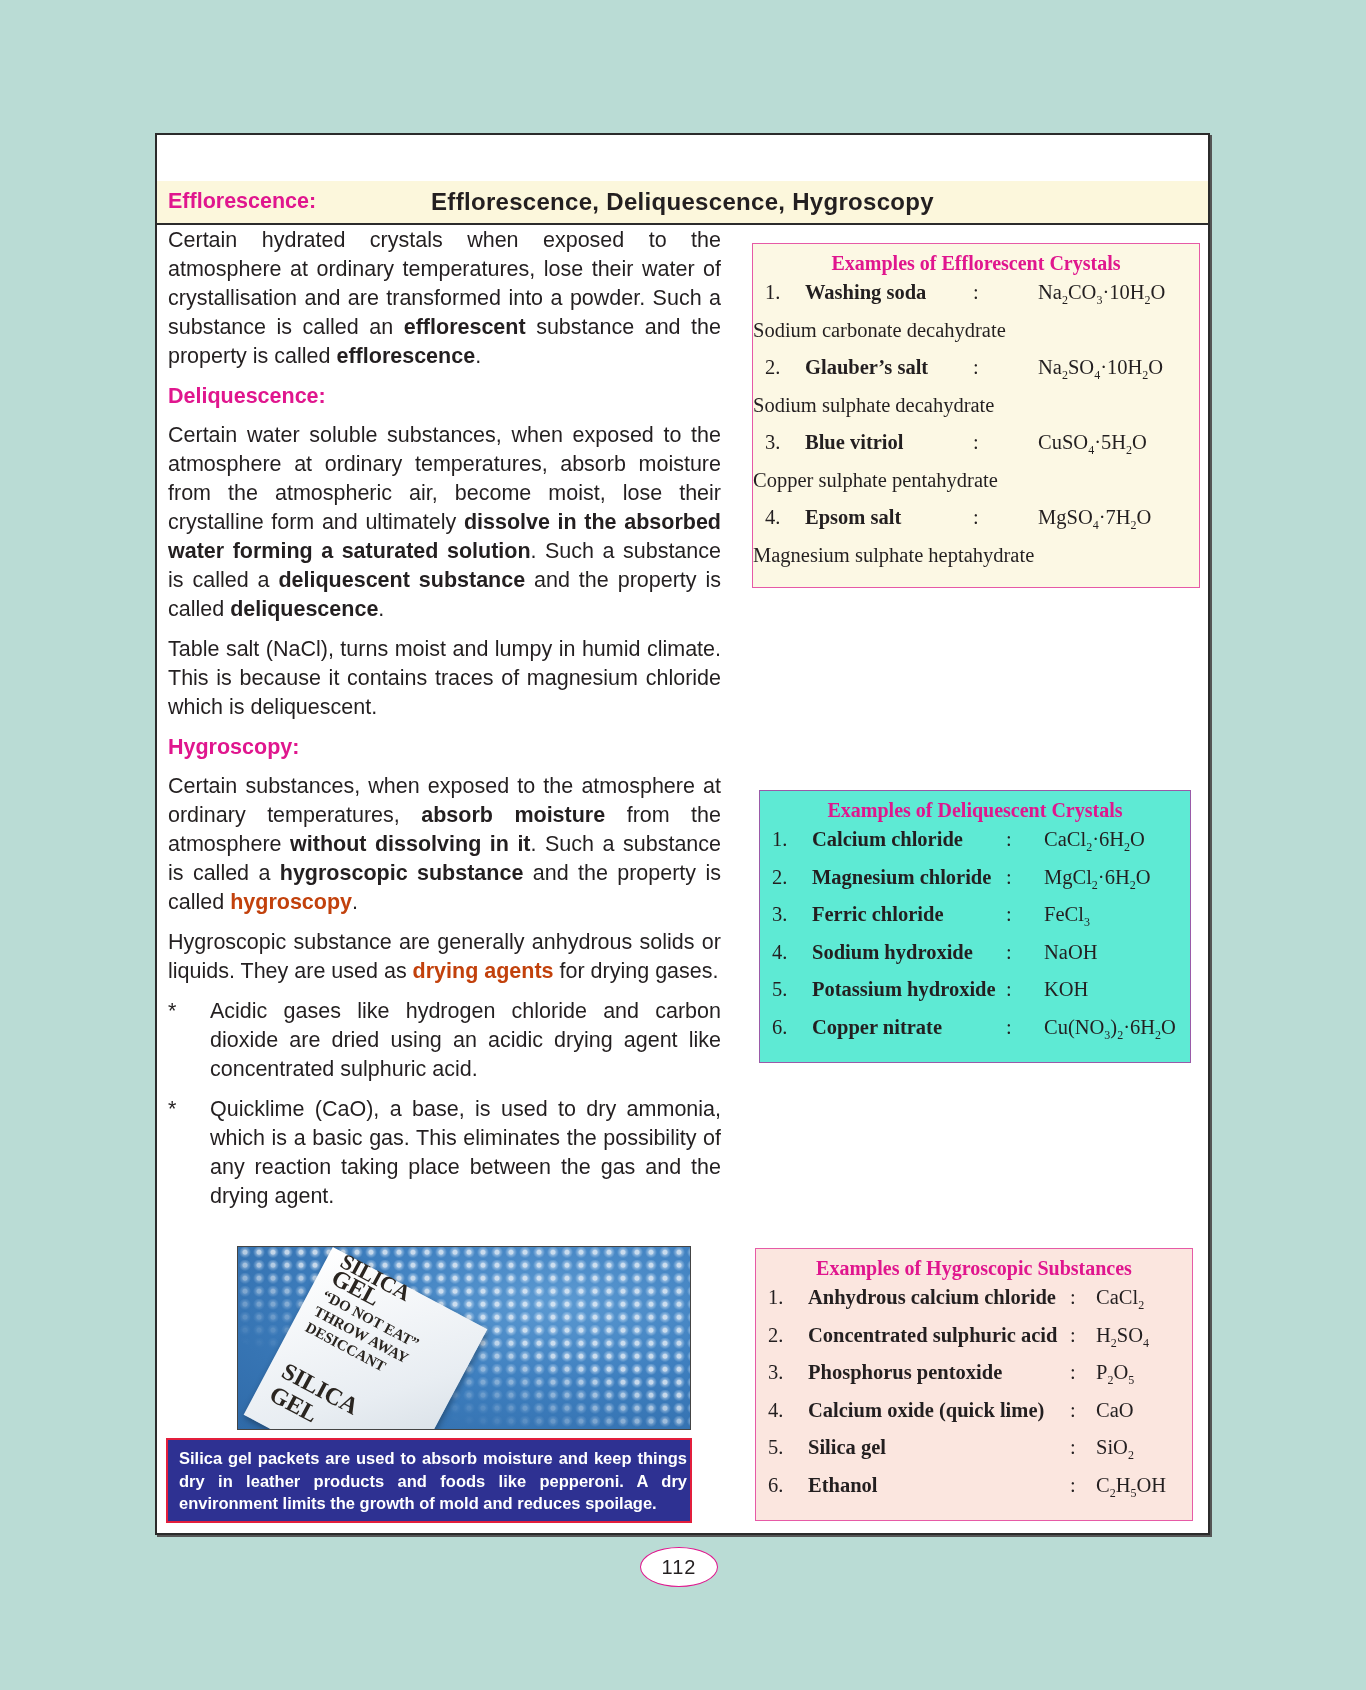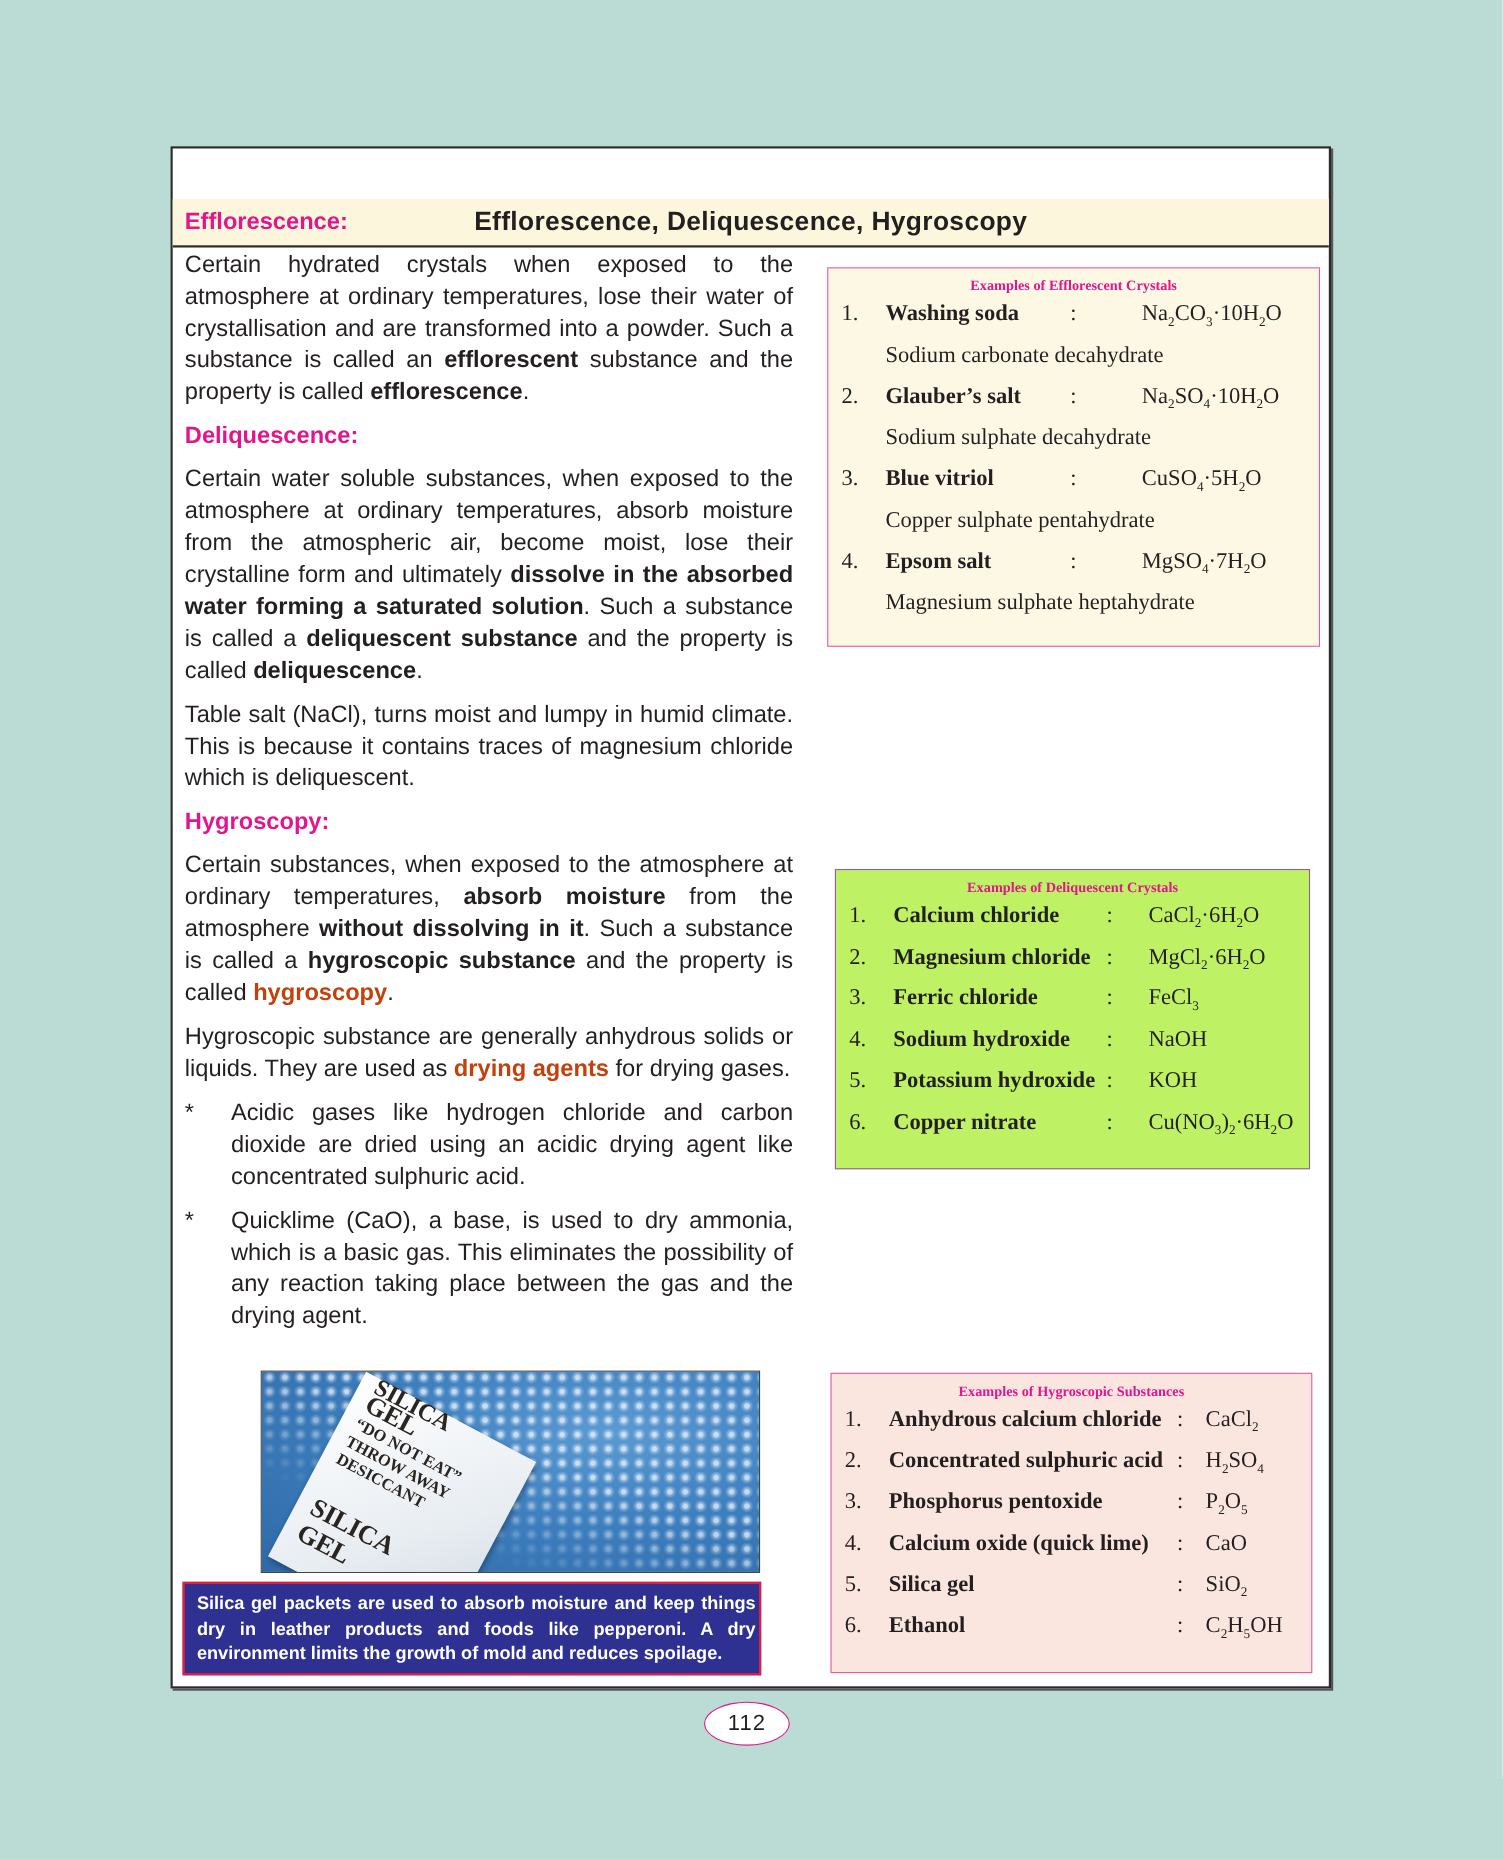--- a/index.html
+++ b/index.html
@@ -49,35 +49,35 @@
   .packet .pl { position:absolute; left:14px; font-weight:bold; white-space:nowrap; }
   .caption {
     position:absolute; left:9px; top:1303px; width:508px; padding:7px 3px 6px 11px;
     background:#2e3192; border:2px solid #e31e3c; color:#fff;
     font-weight:bold; font-size:16.5px; line-height:22.5px; text-align:justify;
   }
   .exbox {
     position:absolute; font-family:"Liberation Serif", serif; font-size:20.5px; color:#231f20;
   }
   .exbox .ttl {
-    color:#e0168e; font-weight:bold; text-align:center; font-size:13px;
+    color:#e0168e; font-weight:bold; text-align:center; font-size:20px;
     margin:8px 0 6px 0;
   }
   .exrow { display:flex; align-items:baseline; height:37.5px; }
   .exrow .num { width:40px; padding-left:12px; flex:none; }
   .exrow .nm { flex:none;font-weight:bold; }
   .exrow .col { flex:none; }
   .exrow .fm { flex:none; }
   sub { font-size:12px; vertical-align:-5px; line-height:0; }
   .box1 { left:595px; top:108px; width:446px; height:343px; background:#fcf8e4; border:1.5px solid #e65aa6; }
-  .box2 { left:602px; top:655px; width:430px; height:271px; background:#bef264; border:1.5px solid #9a5aa8; }
+  .box2 { left:602px; top:655px; width:430px; height:271px; background:#5eead4; border:1.5px solid #9a5aa8; }
   .box3 { left:598px; top:1113px; width:436px; height:271px; background:#fbe6df; border:1.5px solid #e65aa6; }
   .box1 .nm { width:168px; }
   .box1 .col { width:65px; }
-  .box1 .sub2 { padding-left:52px; height:37.5px; display:flex; align-items:baseline; }
+  .box1 .sub2 { height:37.5px; display:flex; align-items:baseline; }
   .box2 .nm { width:194px; }
   .box2 .col { width:38px; }
   .box3 .nm { width:262px; }
   .box3 .col { width:26px; }
   .pageno {
     position:absolute; left:640px; top:1547px; width:76px; height:38px;
     border:1.5px solid #e0168e; border-radius:50%; background:#fff;
     display:flex; align-items:center; justify-content:center;
     font-size:20px; letter-spacing:1px; color:#231f20;
   }

